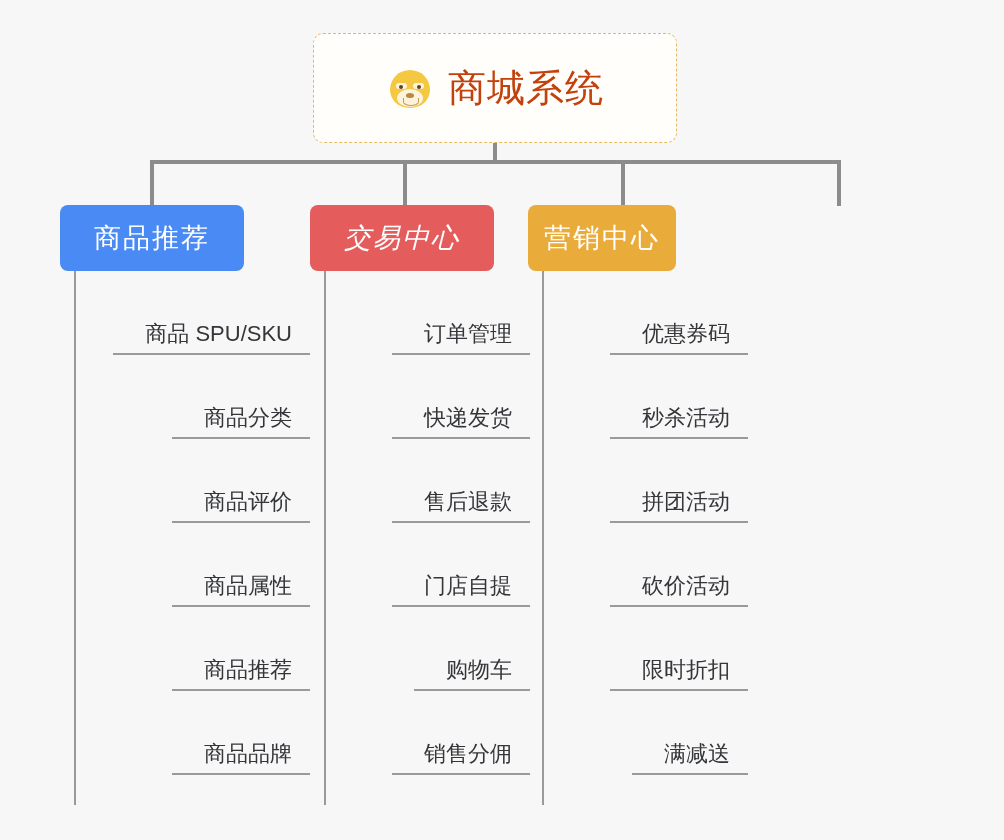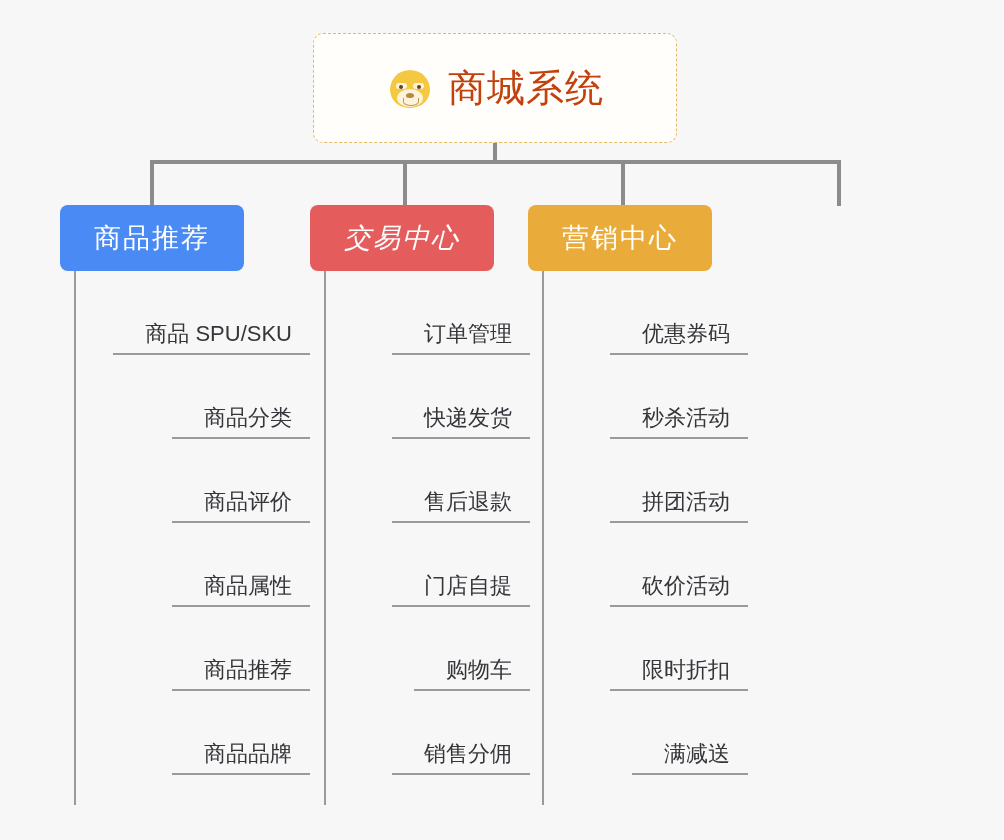--- a/index.html
+++ b/index.html
@@ -249,21 +249,21 @@
       <li class="leaf">
           <span class="leaf-label" style="border-bottom-color: rgb(154, 154, 154);">购物车</span>
         </li>
       <li class="leaf">
           <span class="leaf-label" style="border-bottom-color: rgb(154, 154, 154);">销售分佣</span>
         </li>
     </ul>
   </div>
 
   <div class="branch" style="left:528px; width:220px;">
-    <div class="branch-header" style="width: 184px; background: rgb(233, 171, 58);">
+    <div class="branch-header" style="width: 148px; background: rgb(233, 171, 58);">
       <span>营销中心</span>
     </div>
     <div class="branch-trunk" style="height: 534px; background: rgb(154, 154, 154);"></div>
     <ul class="leaf-list">
       <li class="leaf">
           <span class="leaf-label" style="border-bottom-color: rgb(154, 154, 154);">优惠券码</span>
         </li>
       <li class="leaf">
           <span class="leaf-label" style="border-bottom-color: rgb(154, 154, 154);">秒杀活动</span>
         </li>

